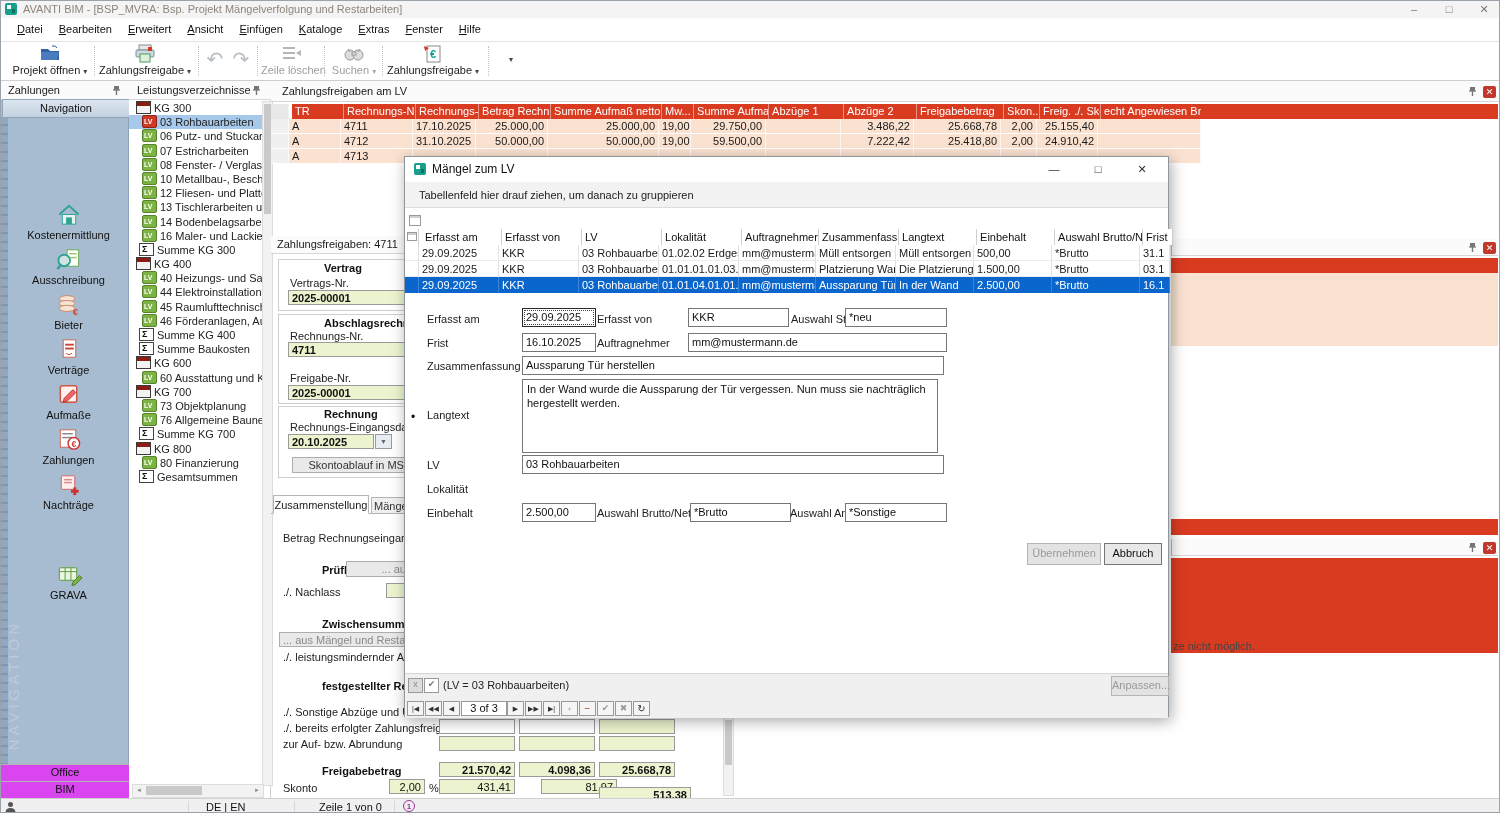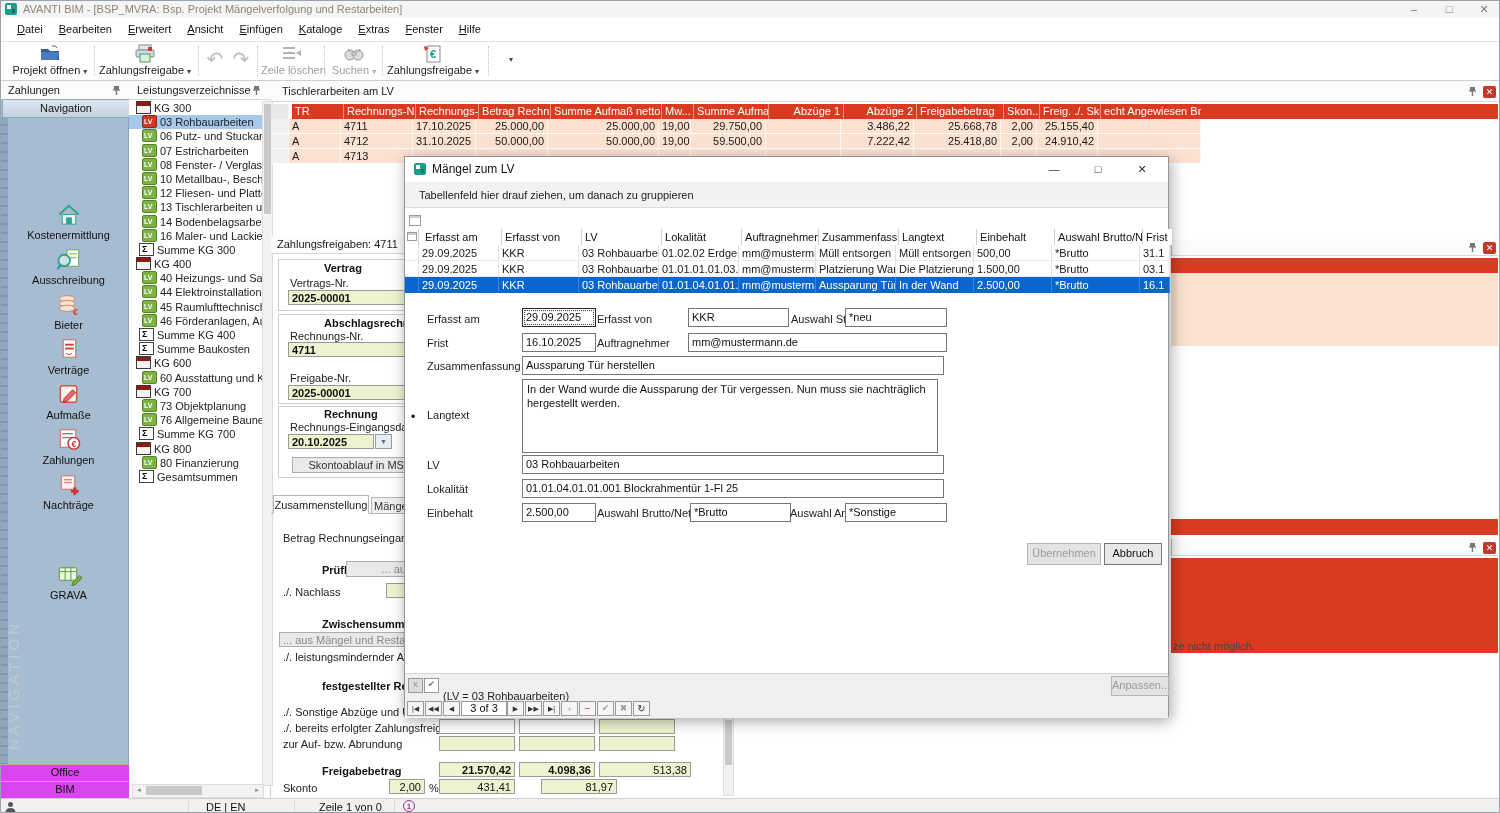--- a/index.html
+++ b/index.html
@@ -57,21 +57,21 @@
   .lv-thead .cell{background:#d93b20;color:#fff;border-right:1px solid rgba(255,255,255,.45);}
   .lv-red-fill{left:1200px;top:103px;width:297px;height:15px;background:#d93b20;}
   .lv-row{position:absolute;left:270px;height:15px;white-space:nowrap;}
   .cell{display:inline-block;vertical-align:top;height:15px;line-height:15px;padding:0 3px;overflow:hidden;box-sizing:border-box;}
   .mgut{width:18px;background:#f0f0f0;border-right:1px solid #d8d8d8;}
   .lv-thead .mgut{background:#e8e8e8;}
   .lv-row .cell{background:#fae1d0;border-right:1px solid rgba(255,255,255,.7);border-bottom:1px solid #fff;color:#1a1a1a;}
   .lv-row .mgut{background:#f0f0f0;}
   .mc1{width:52px}.mc2{width:72px}.mc3{width:63px}.mc4{width:72px}.mc5{width:111px}.mc6{width:32px}.mc7{width:75px}.mc8{width:75px}.mc9{width:73px}.mc10{width:87px}.mc11{width:36px}.mc12{width:61px}.mc13{width:103px}
   .lv-row .mc4,.lv-row .mc5,.lv-row .mc6,.lv-row .mc7,.lv-row .mc8,.lv-row .mc9,.lv-row .mc10,.lv-row .mc11,.lv-row .mc12{text-align:right;}
-  .lv-thead .mc8,.lv-thead .mc9{text-align:right;}
+  .lv-thead .mc8,.lv-thead .mc9{text-align:left;}
   
   .gbox{border:1px solid #cfcfcf;}
   .glab{position:absolute;font-weight:bold;color:#111;margin-left:39px;}
   .flab{position:absolute;color:#222;}
   .gfield{position:absolute;background:#ecf4cf;border:1px solid #9a9a9a;height:15px;line-height:14px;padding:0 3px;font-weight:bold;color:#111;overflow:hidden;}
   .wfield{position:absolute;background:#fff;border:1px solid #9a9a9a;height:15px;}
   .numv{text-align:right;}
   .gbtn{position:absolute;background:#e9e9e9;border:1px solid #adadad;color:#8a8a8a;text-align:center;overflow:hidden;white-space:nowrap;}
   .ddbtn{position:absolute;background:#e8edf2;border:1px solid #9a9a9a;color:#667;text-align:center;font-size:7px;line-height:13px;}
   .tab{position:absolute;border:1px solid #b5b5b5;text-align:center;overflow:hidden;white-space:nowrap;}
@@ -395,21 +395,21 @@
     <div class="vscroll" style="position:absolute;left:133px;top:20px;width:9px;height:683px">
         <div class="vthumb" style="top:2px;height:110px"></div>
       </div>
     <div class="hscroll" style="position:absolute;left:3px;top:703px;width:130px;height:12px">
       <span class="sarrow" style="left:0">◄</span>
       <div class="thumb" style="left:13px;width:56px"></div>
       <span class="sarrow" style="right:0">►</span>
     </div>
   </div>
 
-  <div class="abs phead" style="left:270px;top:80px;width:1230px;height:21px;padding-left:11px;line-height:20px"><span>Tischlerarbeiten am LV</span></div>
+  <div class="abs phead" style="left:270px;top:80px;width:1230px;height:21px;padding-left:11px;line-height:20px"><span>Zahlungsfreigaben am LV</span></div>
   <svg class="pin abs" style="left:1466px;top:85px" viewBox="0 0 11 11">
       <rect x="3" y="1" width="5" height="4" fill="#777"></rect>
       <line x1="5.5" y1="5" x2="5.5" y2="10" stroke="#777" stroke-width="1.4"></line>
       <line x1="2" y1="5" x2="9" y2="5" stroke="#777" stroke-width="1.2"></line>
     </svg>
   <span class="closebox abs" style="left:1482px;top:85px">✕</span>
 
   <div class="abs lv-thead">
     <span class="cell mgut"></span>
     
@@ -492,21 +492,21 @@
   <div class="gfield abs" style="left:598px;top:735px;width:76px"></div>
   <div class="glab abs" style="left:282px;top:764px">Freigabebetrag</div>
   <div class="gfield numv abs" style="left:438px;top:761px;width:76px">21.570,42</div>
   <div class="gfield numv abs" style="left:518px;top:761px;width:76px">4.098,36</div>
   <div class="gfield numv abs" style="left:598px;top:761px;width:76px">25.668,78</div>
   <div class="flab abs" style="left:282px;top:781px">Skonto</div>
   <div class="gfield numv abs" style="left:388px;top:778px;width:36px;font-weight:normal">2,00</div>
   <div class="flab abs" style="left:428px;top:781px">%</div>
   <div class="gfield numv abs" style="left:438px;top:778px;width:76px;font-weight:normal">431,41</div>
   <div class="gfield numv abs" style="left:540px;top:778px;width:76px;font-weight:normal">81,97</div>
-  <div class="gfield numv abs" style="left:598px;top:761px;width:92px;font-weight:normal">513,38</div>
+  <div class="gfield numv abs" style="left:598px;top:786px;width:92px;font-weight:bold">513,38</div>
   <div class="vscroll abs" style="left:722px;top:716px;width:11px;height:79px">
       <div class="vthumb" style="top:2px;height:45px;width:7px"></div>
     </div>
 
   <div class="abs dialog">
     <div class="dlg-title">
       <svg style="position:absolute;left:9px;top:6px" width="12" height="12" viewBox="0 0 12 12">
           <rect x="0" y="0" width="12" height="12" rx="2" fill="#159f8c"></rect>
           <rect x="2" y="2" width="4" height="4" fill="#fff"></rect>
           <rect x="7" y="6" width="3" height="4" fill="#0b6e60"></rect>
@@ -554,36 +554,35 @@
     <div class="inp" style="left:117px;top:199px;width:414px">Aussparung Tür herstellen</div>
 
     <span class="bullet" style="left:6px;top:253px">•</span>
     <span class="flab" style="left:22px;top:252px">Langtext</span>
     <div class="txtarea" style="left:117px;top:222px;width:406px;height:68px">In der Wand wurde die Aussparung der Tür vergessen. Nun muss sie nachträglich hergestellt werden.</div>
 
     <span class="flab" style="left:22px;top:302px">LV</span>
     <div class="inp" style="left:117px;top:298px;width:414px">03 Rohbauarbeiten</div>
 
     <span class="flab" style="left:22px;top:326px">Lokalität</span>
-    <div class="inp" style="left:117px;top:322px;width:414px">01.01.04.01.01.001 Blockrahmentür 1-Fl 25</div>
 
     <span class="flab" style="left:22px;top:350px">Einbehalt</span>
     <div class="inp" style="left:117px;top:346px;width:66px">2.500,00</div>
     <span class="flab" style="left:192px;top:350px">Auswahl Brutto/Netto</span>
     <div class="inp" style="left:285px;top:346px;width:93px">*Brutto</div>
     <span class="flab" style="left:385px;top:350px">Auswahl Art</span>
     <div class="inp" style="left:440px;top:346px;width:94px">*Sonstige</div>
 
     <div class="btn disabled" style="left:622px;top:386px;width:72px;height:20px;line-height:19px">Übernehmen</div>
     <div class="btn" style="left:699px;top:386px;width:56px;height:20px;line-height:19px">Abbruch</div>
 
     <div class="dlg-footer">
       <div class="chk" style="left:3px;top:4px;background:#dcdcdc;color:#8a8a8a">x</div>
       <div class="chk" style="left:19px;top:4px">✔</div>
-      <span class="flab" style="left:38px;top:16px">(LV = 03 Rohbauarbeiten)</span>
+      <span class="flab" style="left:38px;top:5px">(LV = 03 Rohbauarbeiten)</span>
       <div class="btn disabled" style="left:706px;top:2px;width:56px;height:18px;line-height:17px">Anpassen...</div>
       <div class="navg" style="left:2px">
         <span class="nbtn">|◀</span><span class="nbtn">◀◀</span><span class="nbtn">◀</span><span class="ncount">3 of 3</span><span class="nbtn">▶</span><span class="nbtn">▶▶</span><span class="nbtn">▶|</span><span class="nbtn" style="color:#8aa5a0">＋</span><span class="nbtn" style="color:#c23a2a;font-size:10px">−</span><span class="nbtn" style="color:#999;font-size:9px">✔</span><span class="nbtn" style="color:#999;font-size:9px">✖</span><span class="nbtn" style="font-size:10px">↻</span>
       </div>
     </div>
   </div>
 
   <div class="abs statusbar">
     <svg style="position:absolute;left:4px;top:2px" width="11" height="12" viewBox="0 0 11 12">
         <circle cx="5.5" cy="3.5" r="2.5" fill="#555"></circle>

